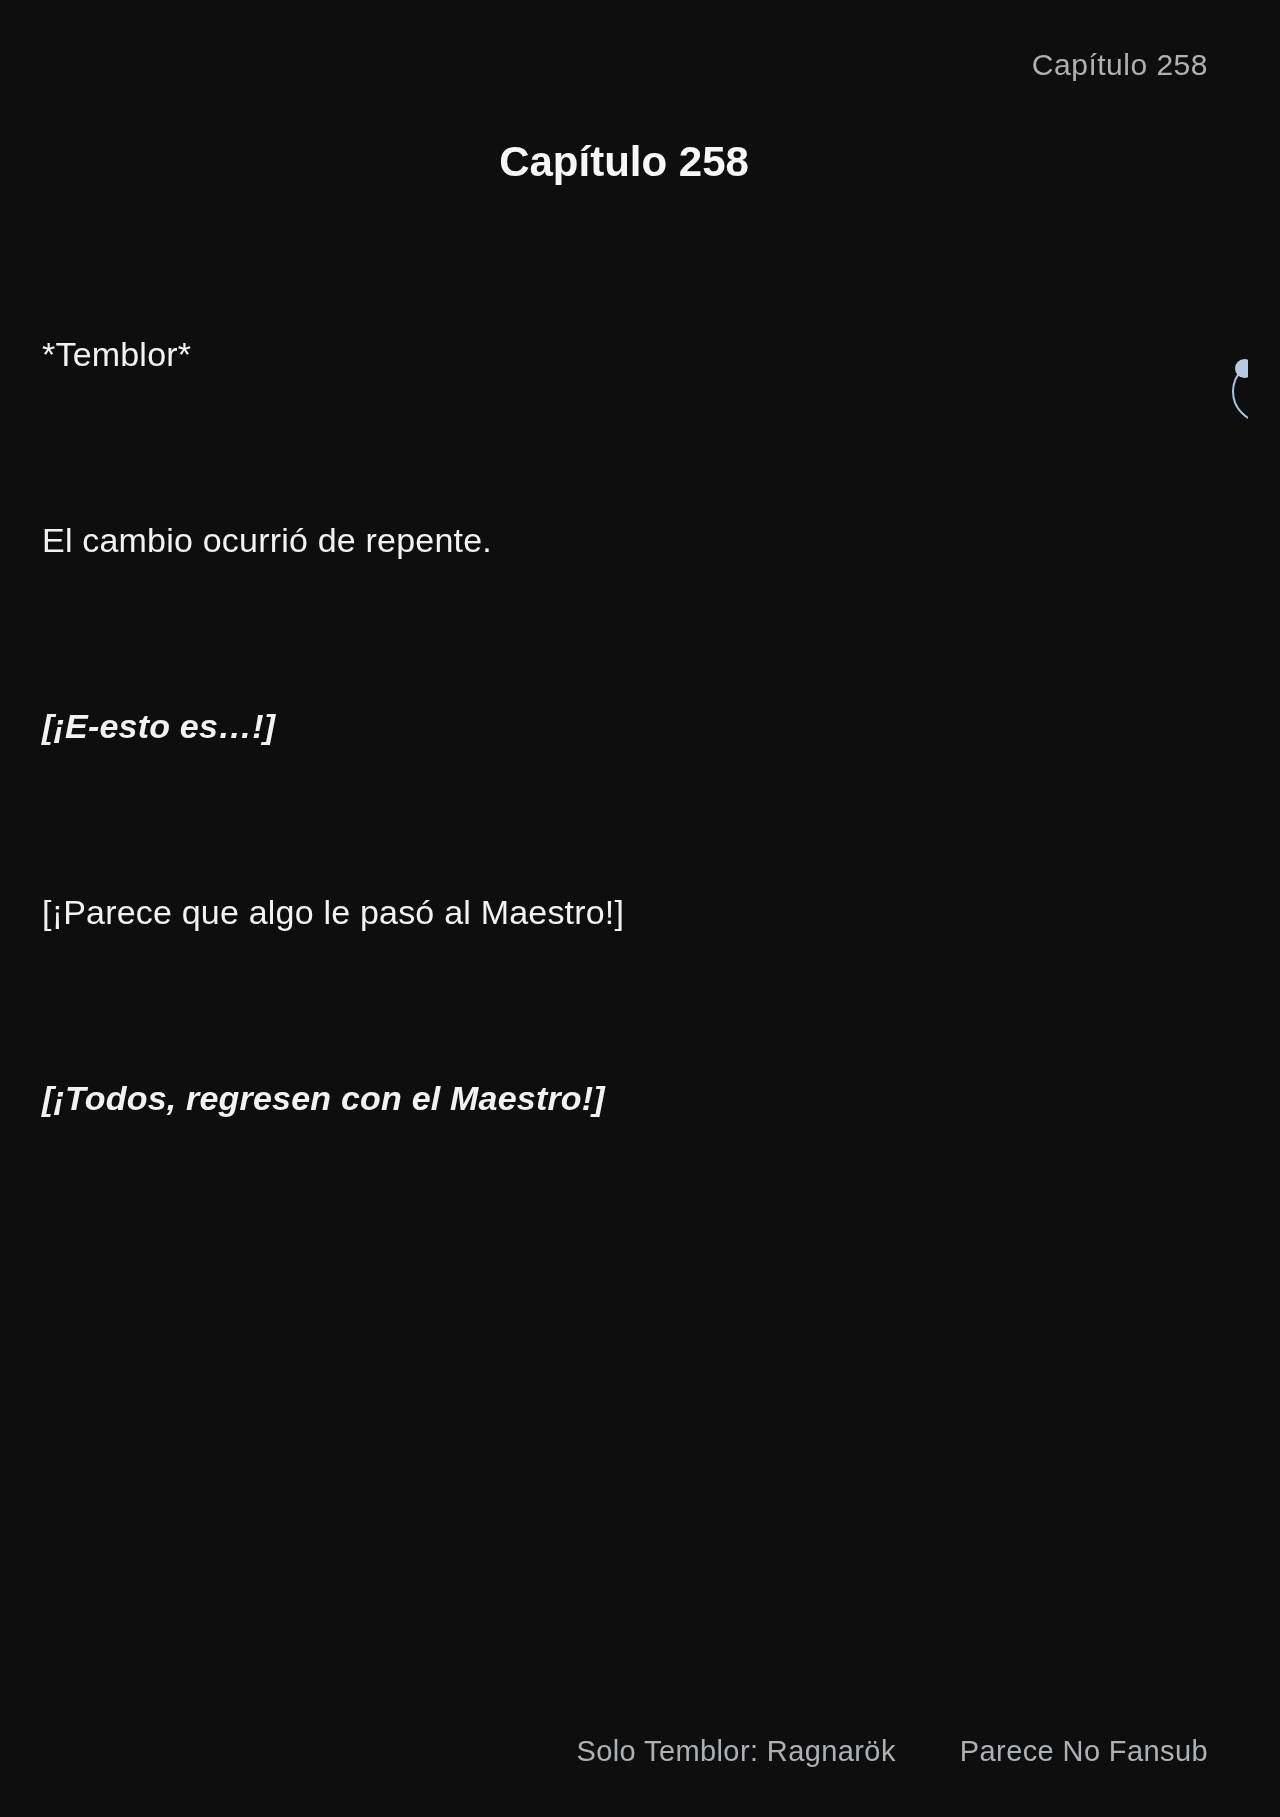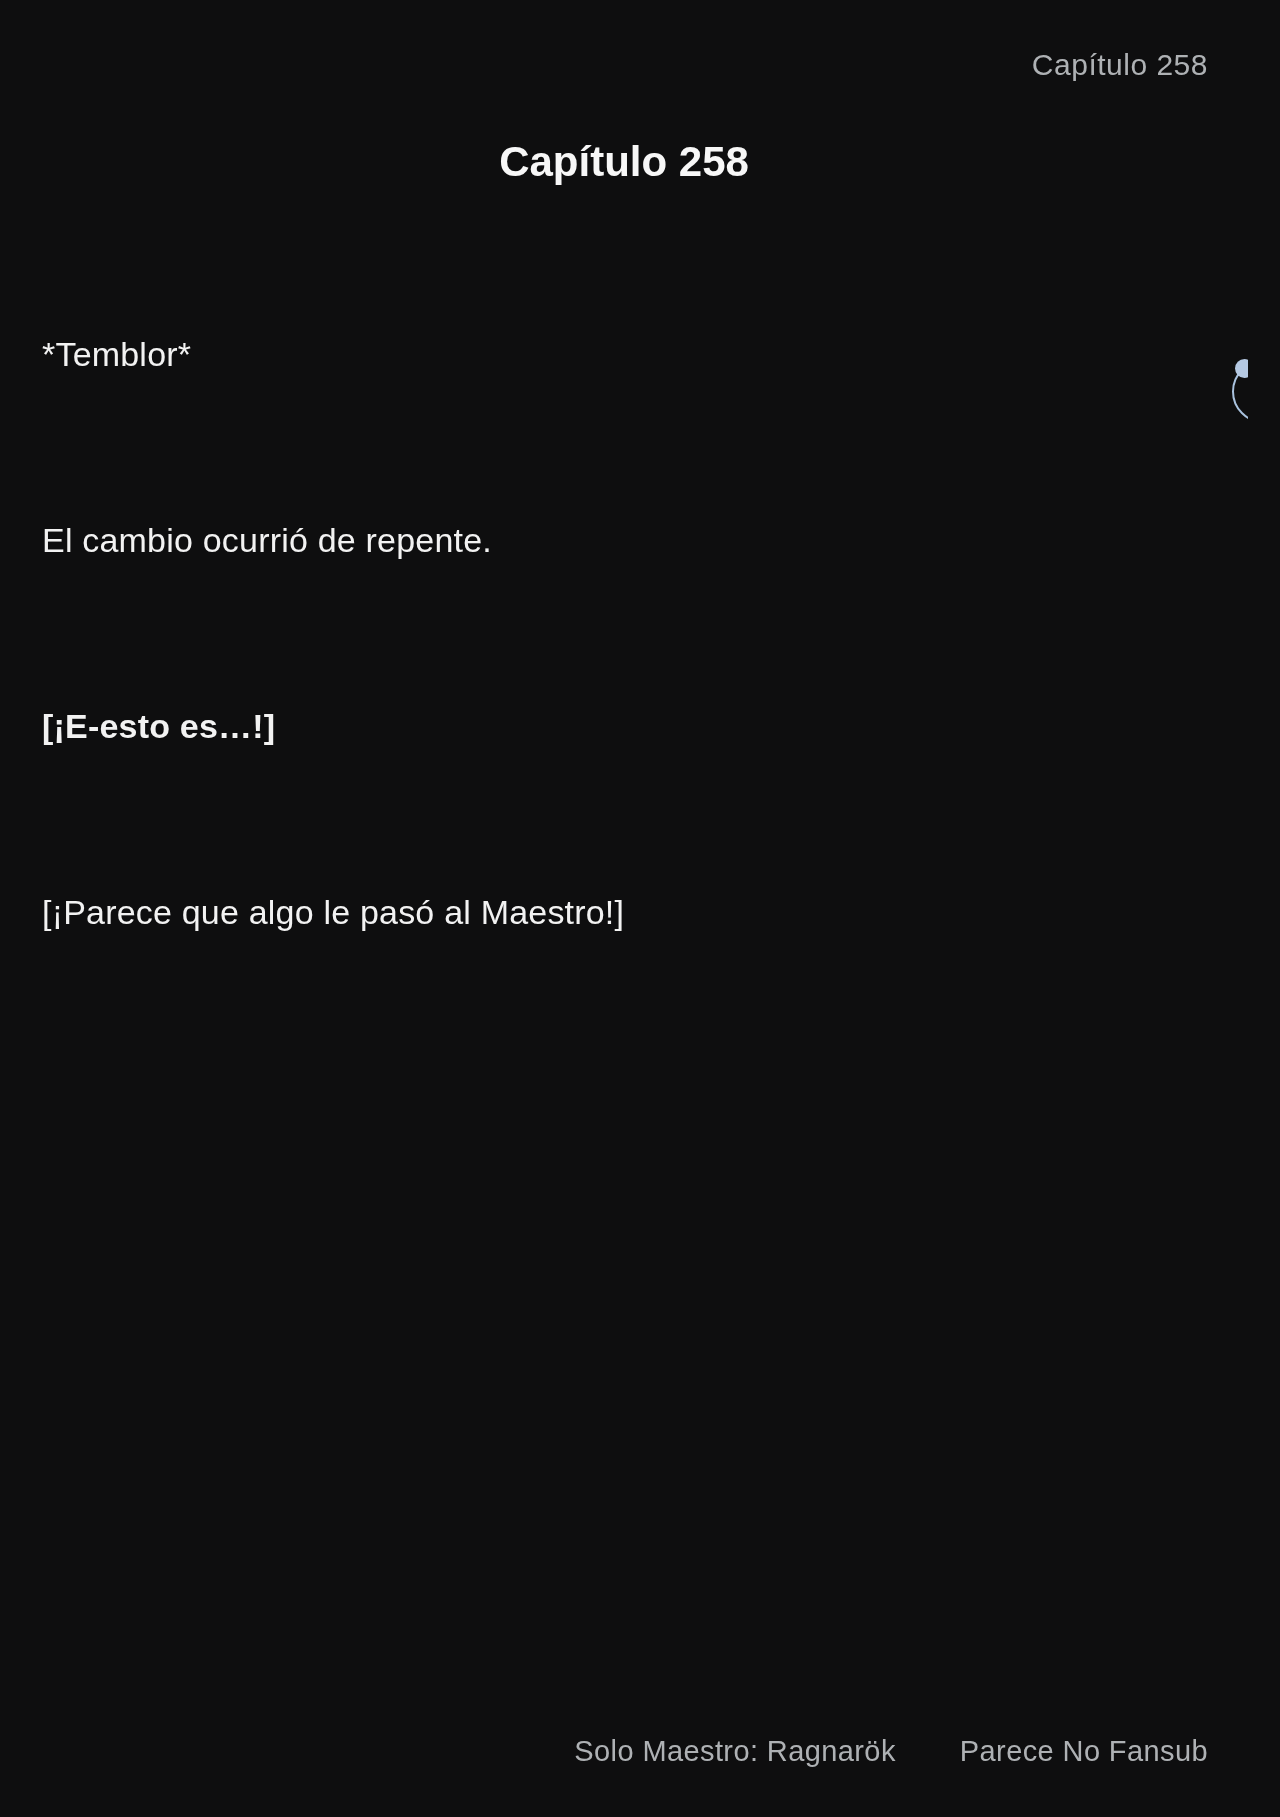--- a/index.html
+++ b/index.html
@@ -42,21 +42,21 @@
   }
   .content p {
     margin: 0 0 117px 0;
     font-size: 34px;
     line-height: 69px;
     font-weight: 400;
     color: #f2f2f2;
     white-space: pre-line;
     letter-spacing: 0.2px;
   }
-  .content p.bold { font-weight: 700; }
+  .content p.bold { font-weight: 700; font-style: italic; }
   .annotation-badge {
     position: absolute;
     left: 1232px;
     top: 360px;
     width: 63px;
     height: 63px;
     border: 2.5px solid #a9c2de;
     border-radius: 50%;
     background: transparent;
     display: flex;
@@ -100,25 +100,26 @@
     <span>Capítulo 258</span>
   </div>
 
   <h1 class="chapter-title">Capítulo 258</h1>
 
   <div class="content">
     <p>*Temblor*</p>
     <p>El cambio ocurrió de repente.</p>
     <p class="bold">[¡E-esto es…!]</p>
     <p>[¡Parece que algo le pasó al Maestro!]</p>
+    <p class="bold">[¡Todos, regresen con el Maestro!]</p>
   </div>
 
   <div class="annotation-badge">
     <span class="dot"></span>
     <span class="count">1</span>
   </div>
 
   <div class="footer">
-    <span>Solo Maestro: Ragnarök</span>
+    <span>Solo Temblor: Ragnarök</span>
     <span>Parece No Fansub</span>
   </div>
 
 </div>
 
 </body></html>

